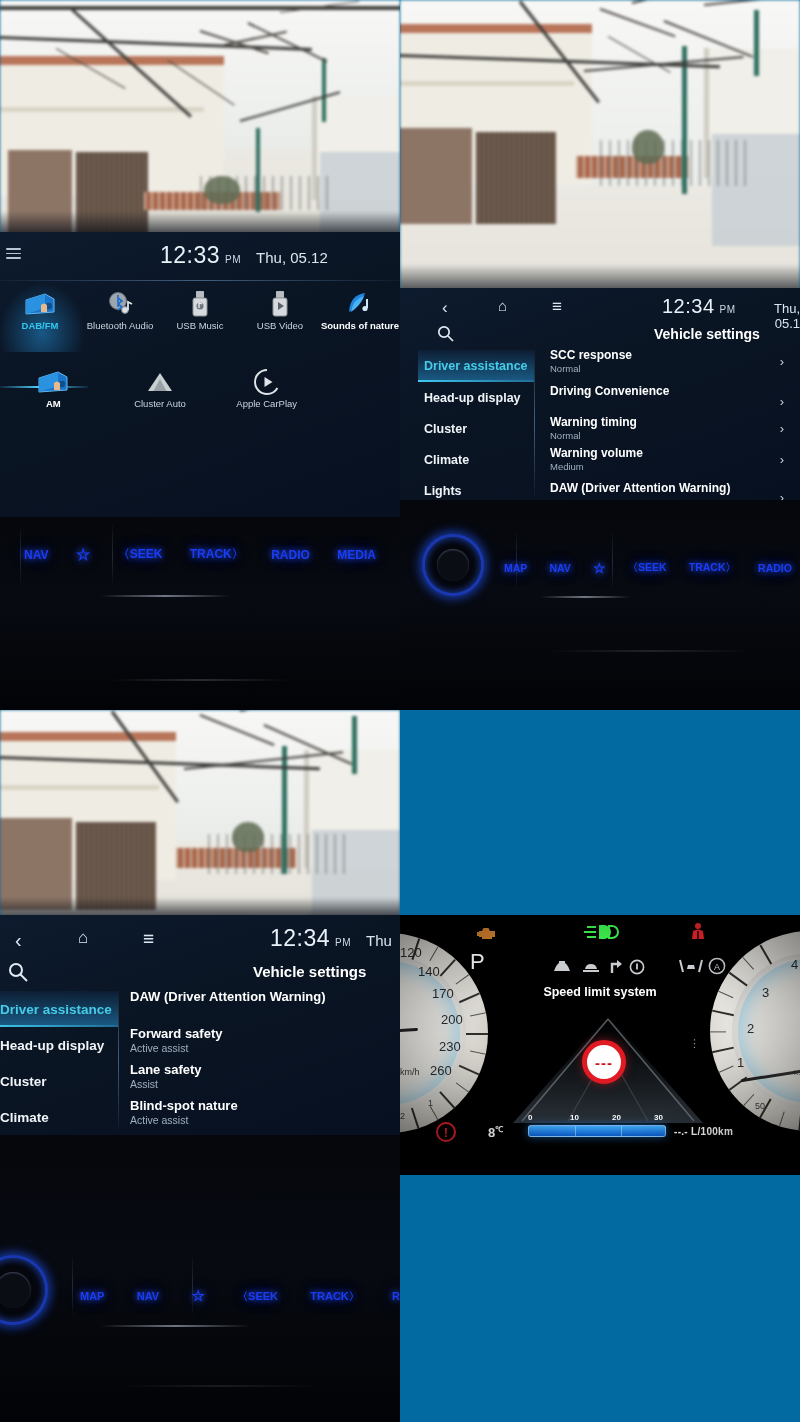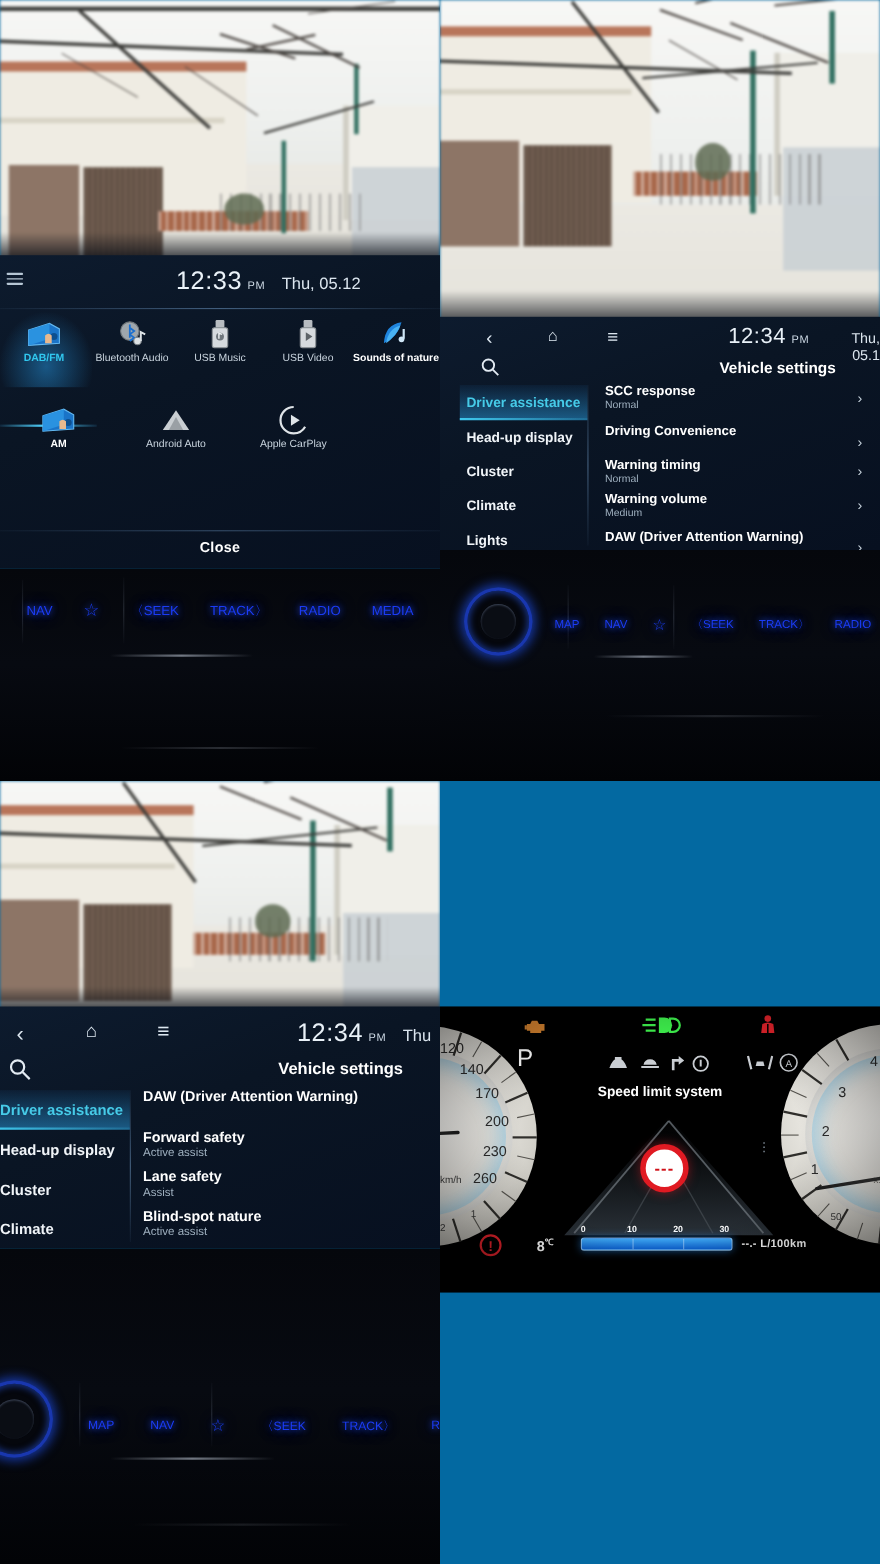--- a/index.html
+++ b/index.html
@@ -89,21 +89,21 @@
   .listcol { position:absolute; }
   .litem { position:relative; }
   .litem .lt { color:#fff; font-weight:bold; font-size:12px; }
   .litem .lv { color:#9fb0bf; font-size:9.5px; margin-top:1px; }
   .litem .chev { position:absolute; right:0; top:6px; color:#c4d0da; font-size:13px; }
 
   
   .console { position:absolute; left:0; width:100%;
      background: linear-gradient(to bottom, #05070c 0%, #070a11 45%, #020306 100%); }
   .btnstrip { position:absolute; display:flex; align-items:center; }
-  .cbtn { color:#1b3cf5; font-weight:normal; text-shadow:0 0 6px rgba(40,80,255,.95), 0 0 14px rgba(30,60,230,.6);
+  .cbtn { color:#1b3cf5; font-weight:bold; text-shadow:0 0 6px rgba(40,80,255,.95), 0 0 14px rgba(30,60,230,.6);
      white-space:nowrap; }
   .knob { position:absolute; border-radius:50%;
      box-shadow: 0 0 10px 3px rgba(30,80,240,.65), inset 0 0 6px 2px rgba(40,90,240,.5);
      border:3px solid rgba(32,72,230,.75); background:#05070d; }
   .knob:after { content:""; position:absolute; left:22%; top:22%; width:56%; height:56%;
      border-radius:50%; background:#0a0d14; box-shadow: inset 0 1px 2px rgba(160,180,220,.35); }
   .trimline { position:absolute; height:2px; border-radius:2px;
      background: linear-gradient(to right, rgba(190,200,215,0), rgba(200,210,225,.55), rgba(190,200,215,0)); }
   .panelseam { position:absolute; width:1px;
      background: linear-gradient(to bottom, rgba(90,100,120,.05), rgba(120,132,150,.28), rgba(90,100,120,.03)); }
@@ -271,37 +271,33 @@
           </div>
           <div>AM</div>
         </div>
         <div class="scell">
           <div class="ico">
             <svg width="30" height="24" viewBox="0 0 30 24">
               <path d="M15 3 L27 21 L3 21 Z" fill="#c9ced2"></path>
               <path d="M15 9 L21.5 21 L8.5 21 Z" fill="#9aa0a5"></path>
             </svg>
           </div>
-          <div>Android Auto</div>
+          <div>Cluster Auto</div>
         </div>
         <div class="scell">
           <div class="ico">
             <svg width="28" height="28" viewBox="0 0 28 28">
               <path d="M14 2 a12 12 0 1 0 0 24 a12 12 0 0 0 10.4 -6" fill="none" stroke="#dfe4e8" stroke-width="2"></path>
               <path d="M11.5 9 l8 5 -8 5 z" fill="#dfe4e8"></path>
             </svg>
           </div>
           <div>Apple CarPlay</div>
         </div>
       </div>
 
-      <div class="closebar" style="top:258px;">
-        <div class="cl-hr"></div>
-        <span>Close</span>
-      </div>
     </div>
 
     <div class="console" style="top:517px; height:193px;">
       <div class="panelseam" style="left:20px; top:10px; height:58px;"></div>
       <div class="panelseam" style="left:112px; top:8px; height:60px;"></div>
       <div class="btnstrip" style="left:0; top:28px; width:400px; justify-content:space-between; padding:0 24px;">
         <div class="cbtn" style="font-size:12px;">NAV</div>
         <div class="cbtn" style="font-size:16px;">☆</div>
         <div class="cbtn" style="font-size:12px;">〈SEEK</div>
         <div class="cbtn" style="font-size:12px;">TRACK〉</div>

